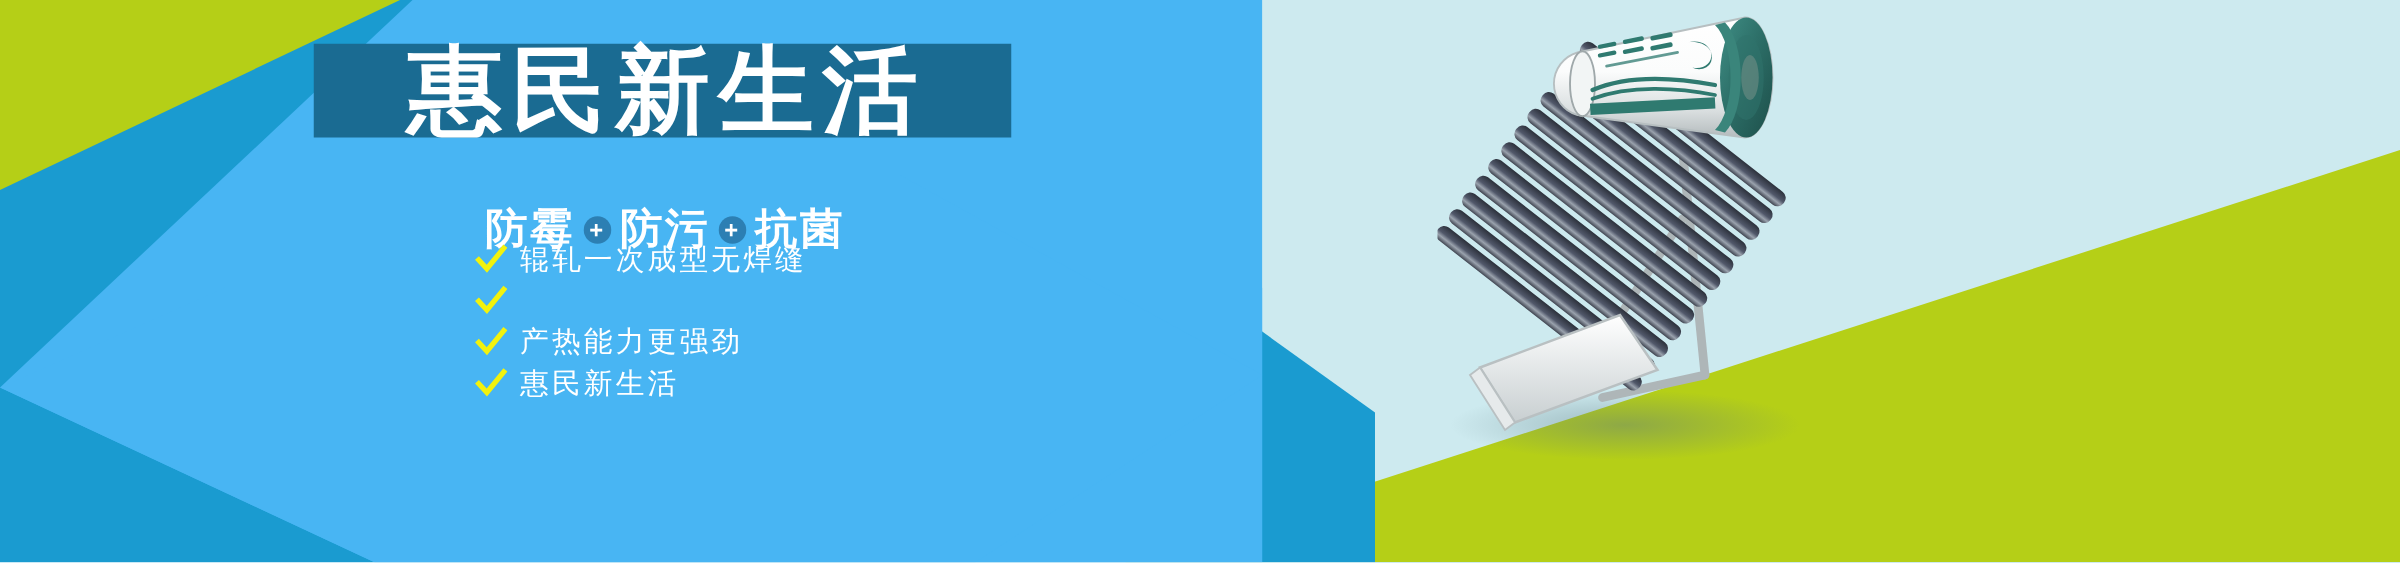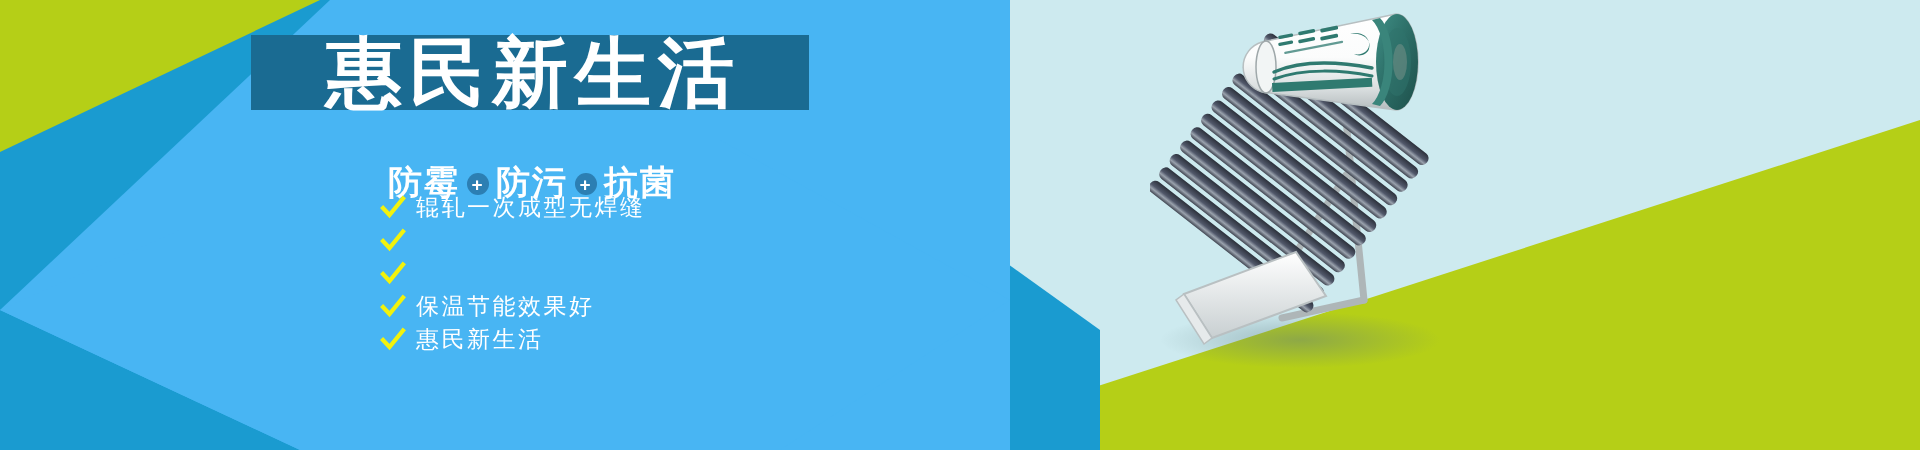--- a/index.html
+++ b/index.html
@@ -292,28 +292,23 @@
       <div class="feature-row">
         <svg class="check-icon" viewBox="0 0 26 26" aria-hidden="true">
           <path d="M3 13 L9.5 20 L23 3.5" fill="none" stroke="#f2f20d" stroke-width="4.2" stroke-linecap="square"></path>
         </svg>
       </div>
 
       <div class="feature-row">
         <svg class="check-icon" viewBox="0 0 26 26" aria-hidden="true">
           <path d="M3 13 L9.5 20 L23 3.5" fill="none" stroke="#f2f20d" stroke-width="4.2" stroke-linecap="square"></path>
         </svg>
+        <span class="feature-label">产热能力更强劲</span>
       </div>
 
-      <div class="feature-row">
-        <svg class="check-icon" viewBox="0 0 26 26" aria-hidden="true">
-          <path d="M3 13 L9.5 20 L23 3.5" fill="none" stroke="#f2f20d" stroke-width="4.2" stroke-linecap="square"></path>
-        </svg>
-        <span class="feature-label">保温节能效果好</span>
-      </div>
 
       <div class="feature-row">
         <svg class="check-icon" viewBox="0 0 26 26" aria-hidden="true">
           <path d="M3 13 L9.5 20 L23 3.5" fill="none" stroke="#f2f20d" stroke-width="4.2" stroke-linecap="square"></path>
         </svg>
         <span class="feature-label">惠民新生活</span>
       </div>
 
     </div>
   </div>

